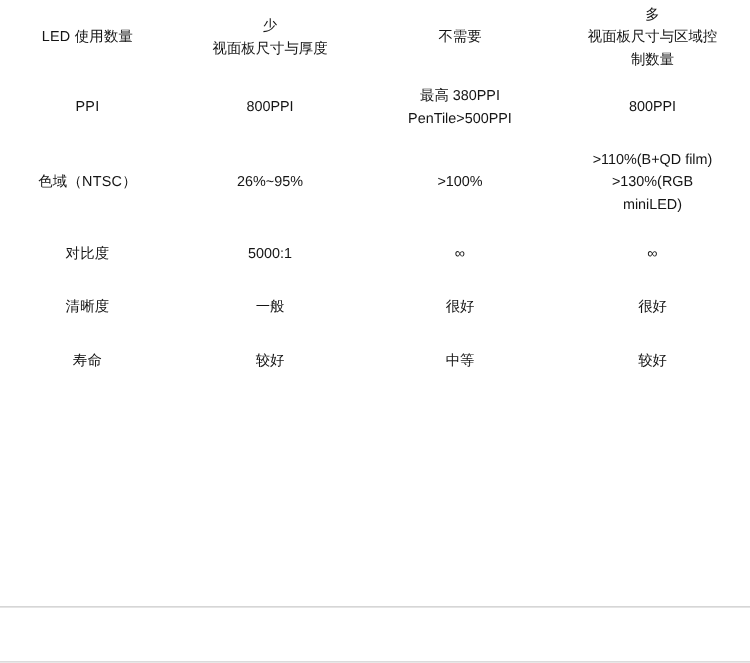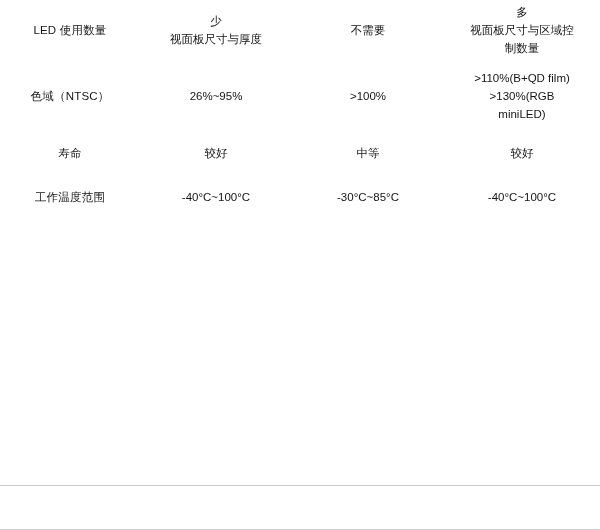--- a/index.html
+++ b/index.html
@@ -89,64 +89,89 @@
         <td class="cell-lines">
           <span>不需要</span>
         </td>
         <td class="cell-lines">
           <span>多</span>
           <span>视面板尺寸与区域控</span>
           <span>制数量</span>
         </td>
       </tr>
 
+      <tr style="height:50px">
+        <td class="label-cell">PPI</td>
+        <td class="cell-lines">
+          <span>800PPI</span>
+        </td>
+        <td class="cell-lines">
+          <span>最高 380PPI</span>
+          <span>PenTile&gt;500PPI</span>
+        </td>
+        <td class="cell-lines">
+          <span>800PPI</span>
+        </td>
+      </tr>
 
       <tr style="height:70px">
         <td class="label-cell">色域（NTSC）</td>
         <td class="cell-lines">
           <span>26%~95%</span>
         </td>
         <td class="cell-lines">
           <span>&gt;100%</span>
         </td>
         <td class="cell-lines">
           <span>&gt;110%(B+QD film)</span>
           <span>&gt;130%(RGB</span>
           <span>miniLED)</span>
         </td>
       </tr>
 
+      <tr style="height:43px">
+        <td class="label-cell">对比度</td>
+        <td class="cell-lines">
+          <span>5000:1</span>
+        </td>
+        <td class="cell-lines infinity">
+          <span>∞</span>
+        </td>
+        <td class="cell-lines infinity">
+          <span>∞</span>
+        </td>
+      </tr>
 
 
 
+      <tr style="height:43px">
+        <td class="label-cell">清晰度</td>
+        <td class="cell-lines">
+          <span>一般</span>
+        </td>
+        <td class="cell-lines">
+          <span>很好</span>
+        </td>
+        <td class="cell-lines">
+          <span>很好</span>
+        </td>
+      </tr>
 
       <tr style="height:43px">
         <td class="label-cell">寿命</td>
         <td class="cell-lines">
           <span>较好</span>
         </td>
         <td class="cell-lines">
           <span>中等</span>
         </td>
         <td class="cell-lines">
           <span>较好</span>
         </td>
       </tr>
 
 
-      <tr style="height:45px">
-        <td class="label-cell">工作温度范围</td>
-        <td class="cell-lines">
-          <span>-40°C~100°C</span>
-        </td>
-        <td class="cell-lines">
-          <span>-30°C~85°C</span>
-        </td>
-        <td class="cell-lines">
-          <span>-40°C~100°C</span>
-        </td>
-      </tr>
 
     </tbody>
   </table>
   <div class="divider" style="top:485px"></div>
   <div class="bottom-rule"></div>
 </div>
 
 </body></html>

